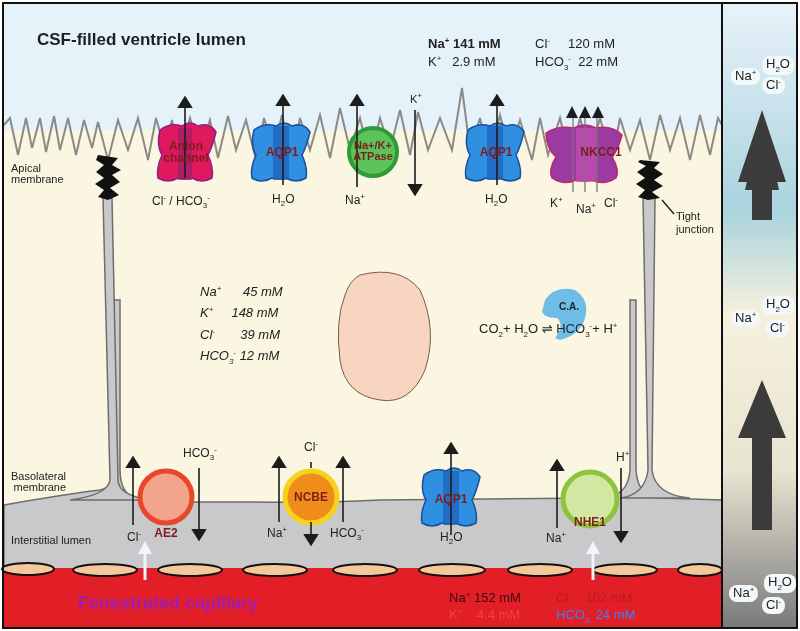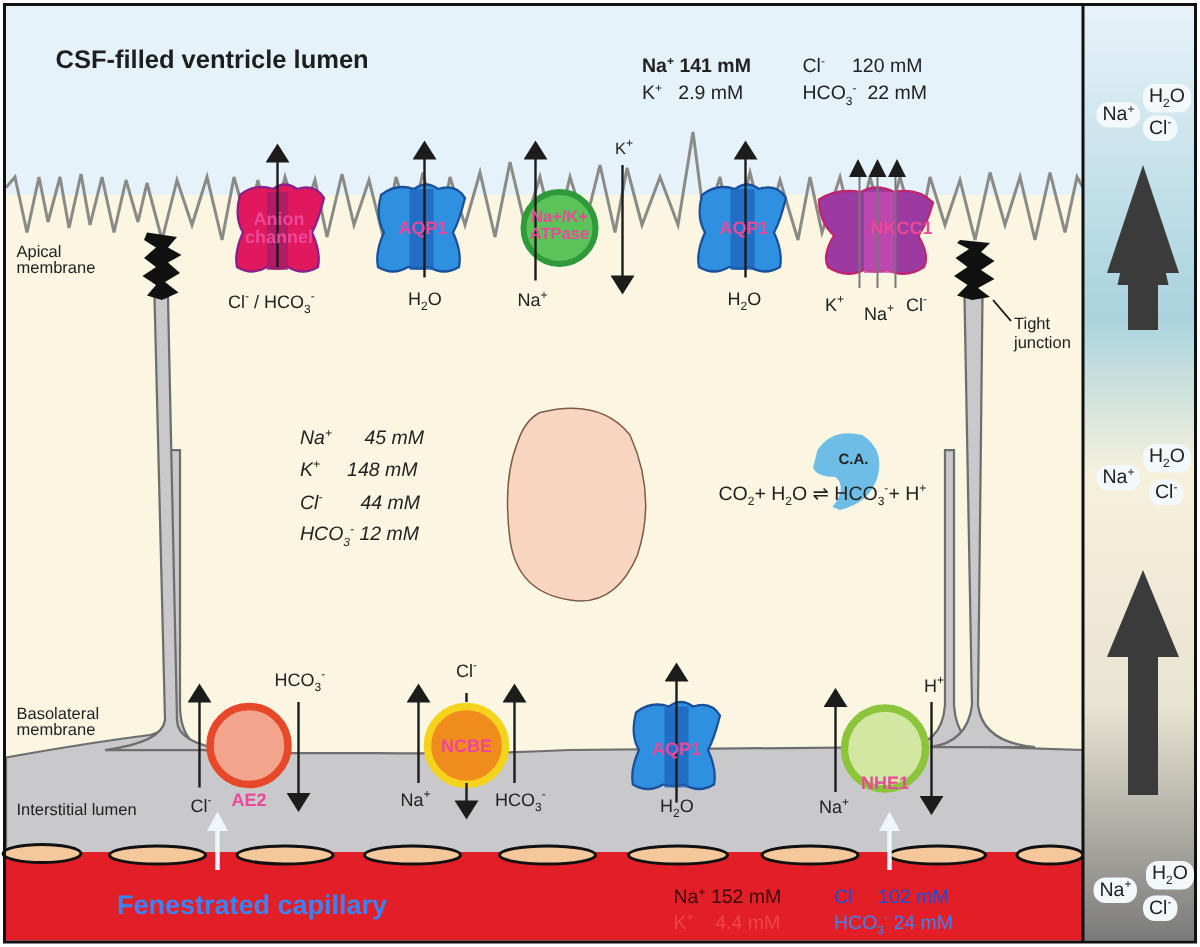--- a/index.html
+++ b/index.html
@@ -1,26 +1,26 @@
 <!DOCTYPE html>
 <html><head>
 <meta charset="utf-8">
 <style>
   html, body { margin:0; padding:0; background:#ffffff; }
   body { width:800px; height:631px; overflow:hidden; font-family:"Liberation Sans", sans-serif; }
   #stage { position:relative; width:800px; height:631px; }
   svg { position:absolute; left:0; top:0; }
   .lbl { position:absolute; color:#222; font-family:"Liberation Sans", sans-serif; white-space:nowrap; line-height:1; }
   .title { font-weight:bold; font-size:17px; color:#1e1e1e; }
-  .cap-title { font-weight:bold; font-size:18px; color:#3b82f6; }
+  .cap-title { font-weight:bold; font-size:18px; color:#a21caf; }
   .small { font-size:11px; }
   .ion { font-size:12px; }
   .conc { font-size:13px; }
   .italic { font-style:italic; }
-  .tlabel { font-weight:bold; font-size:12px; color:#ec4899; text-align:center; }
+  .tlabel { font-weight:bold; font-size:12px; color:#7f1d1d; text-align:center; }
   sup, sub { font-size:8px; }
   .pill { position:absolute; background:#f3f8fb; border-radius:8px; padding:1px 4px; font-size:13px; color:#222; line-height:1.1; }
 </style>
 </head>
 <body>
 
 <div id="stage">
 <svg width="800" height="631" viewBox="0 0 800 631">
   <defs>
     <linearGradient id="sideGrad" x1="0" y1="0" x2="0" y2="1">
@@ -138,21 +138,21 @@
 </svg>
 
 <div class="lbl title" style="left:37px;top:31px;">CSF-filled ventricle lumen</div>
 
 <div class="lbl conc" style="left:428px;top:37px;font-weight:bold;"><span>Na</span><sup>+</sup> <span>141 mM</span></div>
 <div class="lbl conc" style="left:428px;top:55px;"><span>K</span><sup>+</sup>&nbsp;&nbsp; <span>2.9 mM</span></div>
 <div class="lbl conc" style="left:535px;top:37px;"><span>Cl</span><sup>-</sup>&nbsp;&nbsp;&nbsp;&nbsp; <span>120 mM</span></div>
 <div class="lbl conc" style="left:535px;top:55px;">HCO<sub>3</sub><sup>-</sup>&nbsp; <span>22 mM</span></div>
 
 <div class="lbl small" style="left:11px;top:163px;"><span>Apical</span><br><span>membrane</span></div>
-<div class="lbl small" style="left:11px;top:471px;"><span>Basolateral</span><br><span>membrane</span></div>
+<div class="lbl small" style="left:11px;top:471px;text-align:right;"><span>Basolateral</span><br><span>membrane</span></div>
 <div class="lbl small" style="left:11px;top:535px;">Interstitial lumen</div>
 <div class="lbl small" style="left:676px;top:210px;line-height:1.15;"><span>Tight</span><br><span>junction</span></div>
 
 <div class="lbl tlabel" style="left:160px;top:140px;width:52px;"><span>Anion</span><br><span>channel</span></div>
 <div class="lbl tlabel" style="left:254px;top:146px;width:56px;">AQP1</div>
 <div class="lbl tlabel" style="left:350px;top:140px;width:46px;font-size:11px;"><span>Na+/K+</span><br><span>ATPase</span></div>
 <div class="lbl tlabel" style="left:468px;top:146px;width:56px;">AQP1</div>
 <div class="lbl tlabel" style="left:564px;top:146px;width:74px;">NKCC1</div>
 
 <div class="lbl ion" style="left:152px;top:194px;">Cl<sup>-</sup> / HCO<sub>3</sub><sup>-</sup></div>
@@ -160,21 +160,21 @@
 <div class="lbl ion" style="left:345px;top:193px;">Na<sup>+</sup></div>
 <div class="lbl ion" style="left:410px;top:92px;font-size:11px;">K<sup>+</sup></div>
 <div class="lbl ion" style="left:485px;top:193px;">H<sub>2</sub>O</div>
 <div class="lbl ion" style="left:550px;top:196px;">K<sup>+</sup></div>
 <div class="lbl ion" style="left:576px;top:202px;">Na<sup>+</sup></div>
 <div class="lbl ion" style="left:604px;top:196px;">Cl<sup>-</sup></div>
 
 <div class="lbl conc italic" style="left:200px;top:280px;line-height:18px;">
   <div>Na<sup>+</sup>&nbsp;&nbsp;&nbsp;&nbsp;&nbsp; <span>45 mM</span></div>
   <div>K<sup>+</sup>&nbsp;&nbsp;&nbsp;&nbsp; <span>148 mM</span></div>
-  <div>Cl<sup>-</sup>&nbsp;&nbsp;&nbsp;&nbsp;&nbsp;&nbsp; <span>44 mM</span></div>
+  <div>Cl<sup>-</sup>&nbsp;&nbsp;&nbsp;&nbsp;&nbsp;&nbsp; <span>39 mM</span></div>
   <div>HCO<sub>3</sub><sup>-</sup> <span>12 mM</span></div>
 </div>
 
 <div class="lbl" style="left:559px;top:302px;font-size:10px;font-weight:bold;">C.A.</div>
 <div class="lbl conc" style="left:479px;top:322px;">CO<sub>2</sub>+ H<sub>2</sub>O ⇌ HCO<sub>3</sub><sup>-</sup>+ H<sup>+</sup></div>
 
 <div class="lbl tlabel" style="left:140px;top:491px;width:52px;margin-top:36px;">AE2</div>
 <div class="lbl tlabel" style="left:285px;top:491px;width:52px;">NCBE</div>
 <div class="lbl tlabel" style="left:422px;top:493px;width:58px;">AQP1</div>
 <div class="lbl tlabel" style="left:564px;top:493px;width:52px;margin-top:23px;">NHE1</div>
@@ -184,21 +184,21 @@
 <div class="lbl ion" style="left:304px;top:440px;">Cl<sup>-</sup></div>
 <div class="lbl ion" style="left:267px;top:526px;">Na<sup>+</sup></div>
 <div class="lbl ion" style="left:330px;top:526px;">HCO<sub>3</sub><sup>-</sup></div>
 <div class="lbl ion" style="left:440px;top:531px;">H<sub>2</sub>O</div>
 <div class="lbl ion" style="left:546px;top:531px;">Na<sup>+</sup></div>
 <div class="lbl ion" style="left:616px;top:450px;">H<sup>+</sup></div>
 
 <div class="lbl cap-title" style="left:78px;top:594px;">Fenestrated capillary</div>
 <div class="lbl conc" style="left:449px;top:591px;color:#3a0a0a;">Na<sup>+</sup> <span>152 mM</span></div>
 <div class="lbl conc" style="left:449px;top:608px;color:#ef4444;">K<sup>+</sup>&nbsp;&nbsp;&nbsp; <span>4.4 mM</span></div>
-<div class="lbl conc" style="left:556px;top:591px;color:#1d4ed8;">Cl<sup>-</sup>&nbsp;&nbsp;&nbsp; <span>102 mM</span></div>
+<div class="lbl conc" style="left:556px;top:591px;color:#b91c1c;">Cl<sup>-</sup>&nbsp;&nbsp;&nbsp; <span>102 mM</span></div>
 <div class="lbl conc" style="left:556px;top:608px;color:#3b82f6;">HCO<sub>3</sub><sup>-</sup> <span>24 mM</span></div>
 
 <div class="pill" style="left:762px;top:56px;">H<sub>2</sub>O</div>
 <div class="pill" style="left:731px;top:68px;">Na<sup>+</sup></div>
 <div class="pill" style="left:762px;top:77px;">Cl<sup>-</sup></div>
 
 <div class="pill" style="left:762px;top:296px;">H<sub>2</sub>O</div>
 <div class="pill" style="left:731px;top:310px;">Na<sup>+</sup></div>
 <div class="pill" style="left:766px;top:320px;">Cl<sup>-</sup></div>
 

